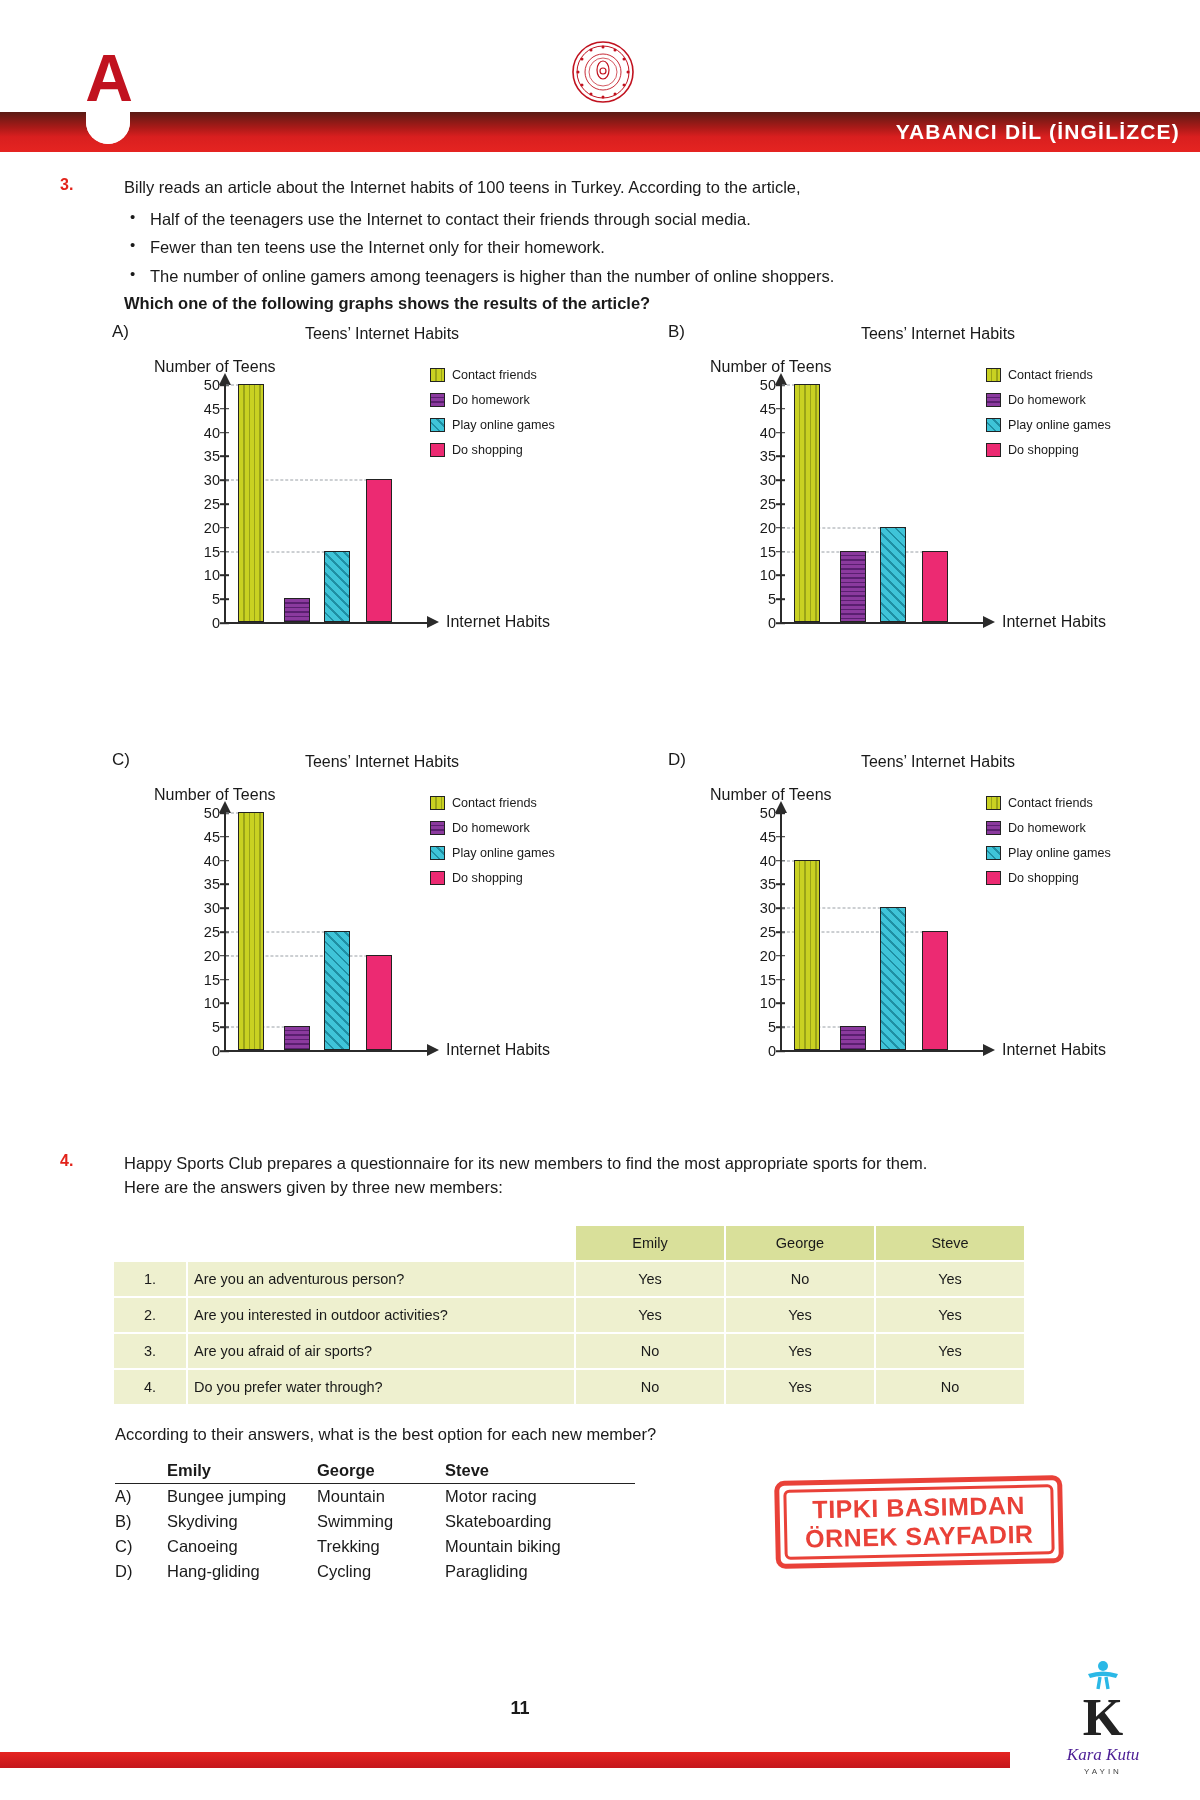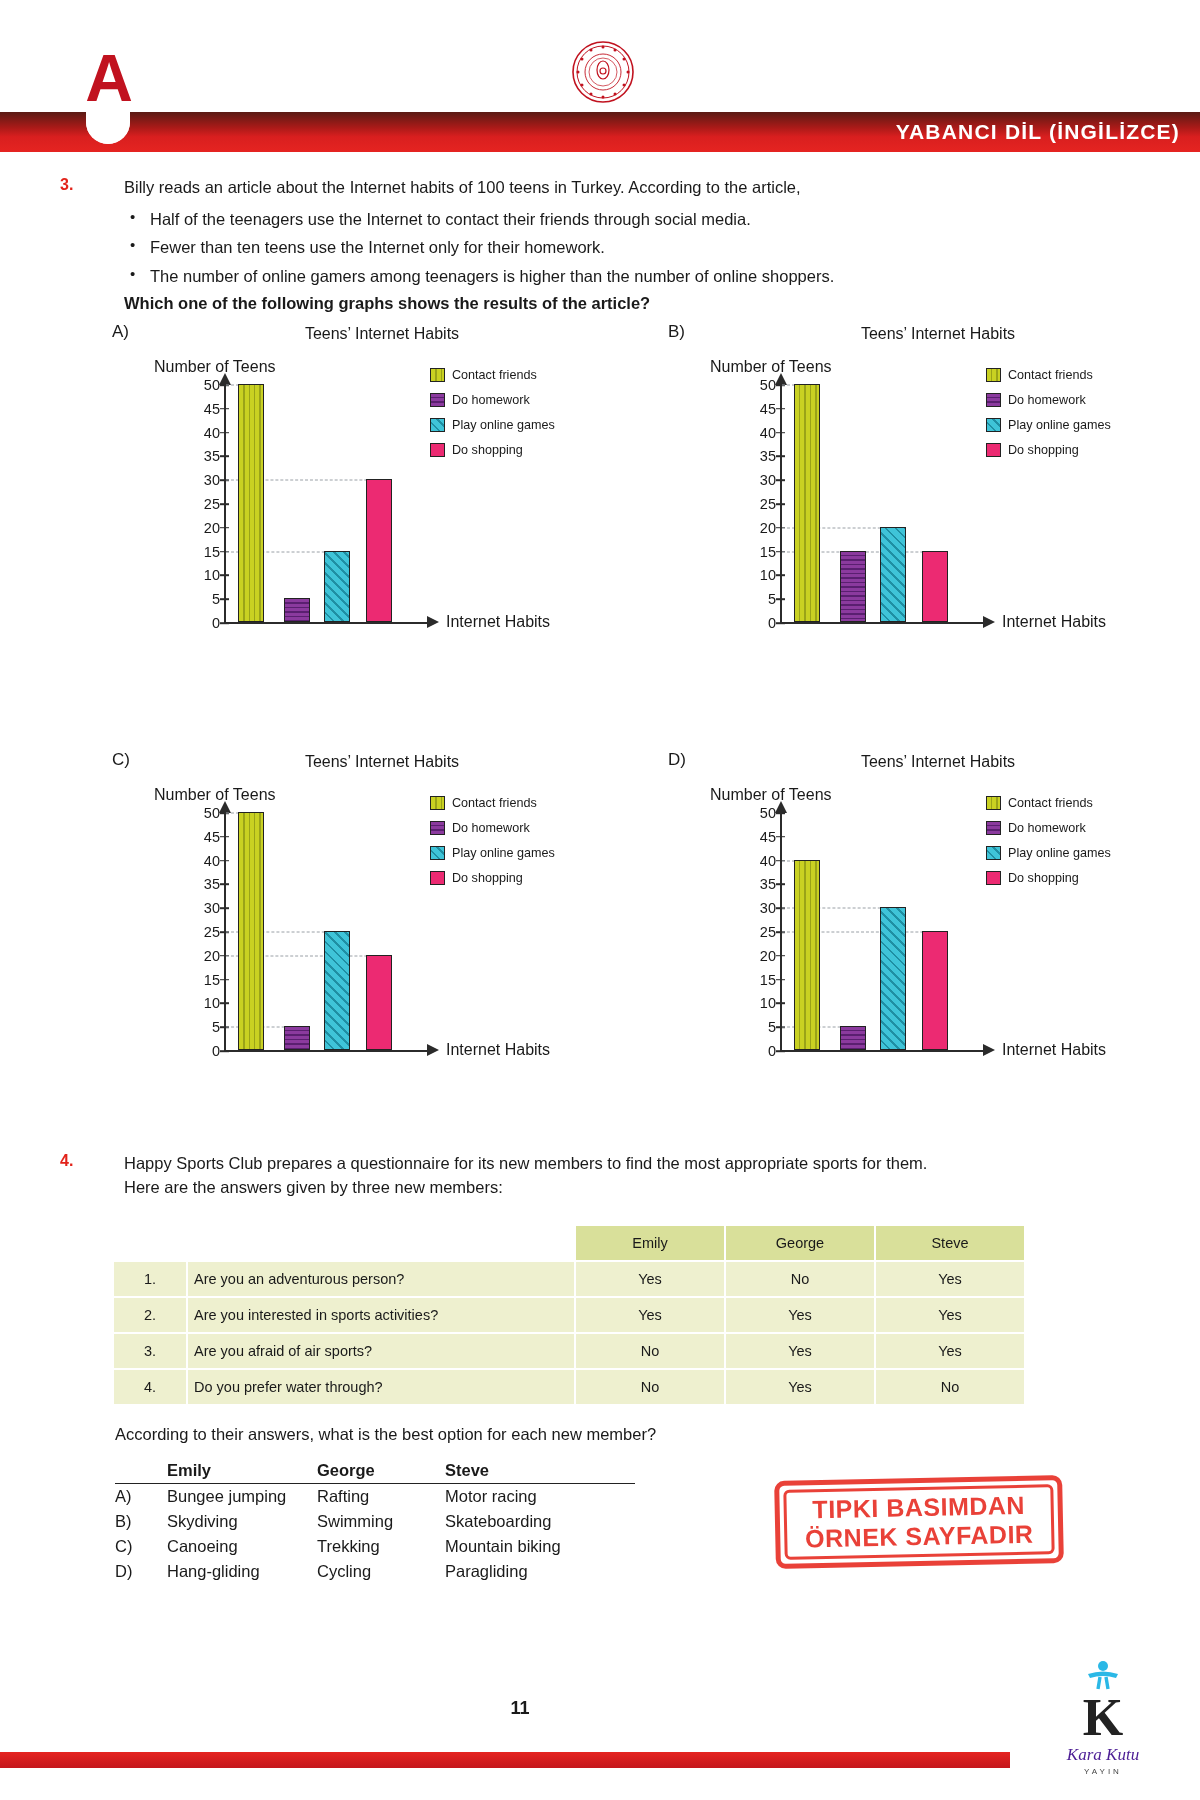--- a/index.html
+++ b/index.html
@@ -507,21 +507,21 @@
   </tr>
   <tr>
     <td class="cell-idx">1.</td>
     <td class="cell-q">Are you an adventurous person?</td>
     <td class="cell-ans">Yes</td>
     <td class="cell-ans">No</td>
     <td class="cell-ans">Yes</td>
   </tr>
   <tr>
     <td class="cell-idx">2.</td>
-    <td class="cell-q">Are you interested in sports activities?</td>
+    <td class="cell-q">Are you interested in outdoor activities?</td>
     <td class="cell-ans">Yes</td>
     <td class="cell-ans">Yes</td>
     <td class="cell-ans">Yes</td>
   </tr>
   <tr>
     <td class="cell-idx">3.</td>
     <td class="cell-q">Are you afraid of air sports?</td>
     <td class="cell-ans">No</td>
     <td class="cell-ans">Yes</td>
     <td class="cell-ans">Yes</td>
@@ -542,21 +542,21 @@
   <tbody>
       <tr class="opt-hdr">
     <td class="opt-col-letter"></td>
     <td class="opt-col-a">Emily</td>
     <td class="opt-col-b">George</td>
     <td class="opt-col-c">Steve</td>
   </tr>
   <tr>
     <td>A)</td>
     <td>Bungee jumping</td>
-    <td>Rafting</td>
+    <td>Mountain</td>
     <td>Motor racing</td>
   </tr>
   <tr>
     <td>B)</td>
     <td>Skydiving</td>
     <td>Swimming</td>
     <td>Skateboarding</td>
   </tr>
   <tr>
     <td>C)</td>

